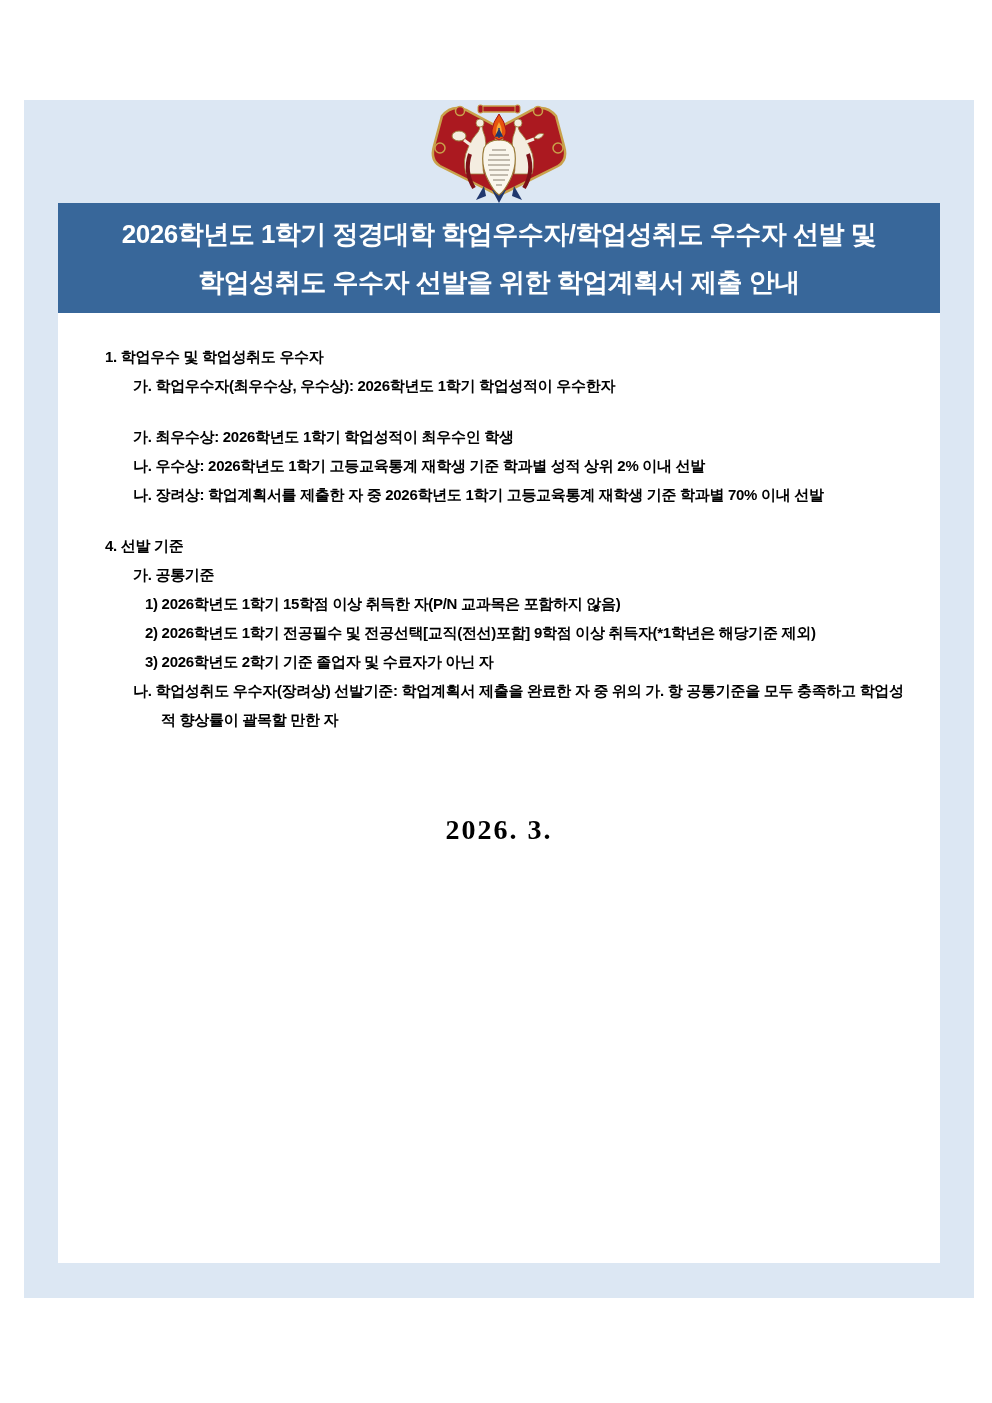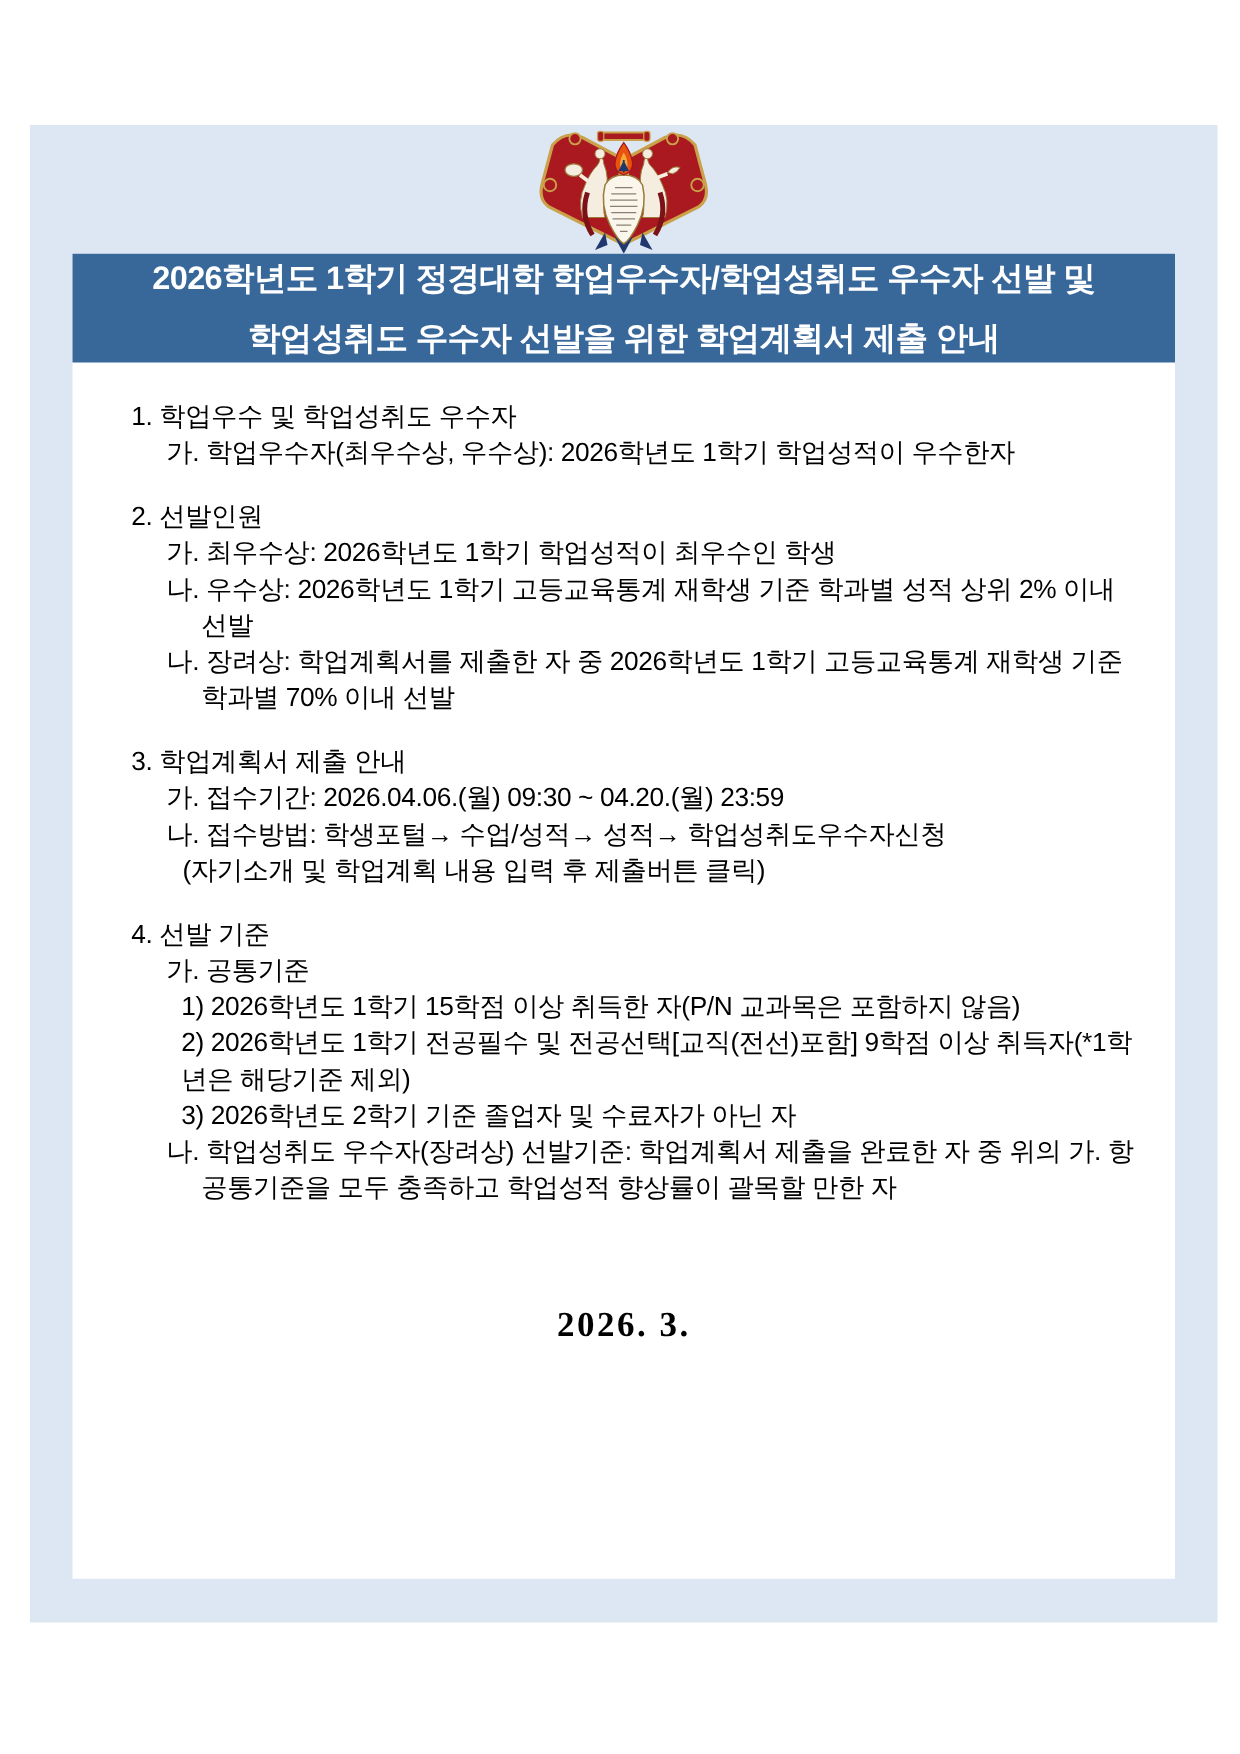--- a/index.html
+++ b/index.html
@@ -19,37 +19,37 @@
     position:absolute; left:50%; top:2px;
     transform:translateX(-50%);
     width:146px; height:101px;
   }
   .card {
     position:absolute; left:34px; top:103px;
     width:882px; height:1060px;
     background:#ffffff;
   }
   .banner {
-    height:87px;
+    height:110px;
     background:#38679a;
     color:#ffffff;
     font-weight:700;
     font-size:26px;
     letter-spacing:-0.5px;
     display:flex; flex-direction:column;
     justify-content:center; align-items:center;
     gap:13px;
     text-align:center;
     white-space:nowrap;
   }
   .content {
     padding:29px 28px 0 47px;
     color:#000000;
-    font-size:21px;
-    font-weight:400;
+    font-size:15px;
+    font-weight:700;
     letter-spacing:-0.3px;
     line-height:29px;
   }
   .section { margin-top:22px; }
   .section:first-child { margin-top:0; }
   .heading { }
   .item {
     margin-left:28px;
     padding-left:28px;
     text-indent:-28px;
@@ -140,30 +140,23 @@
       <div>2026학년도 1학기 정경대학 학업우수자/학업성취도 우수자 선발 및</div>
       <div>학업성취도 우수자 선발을 위한 학업계획서 제출 안내</div>
     </div>
 
     <div class="content" id="sections">
         <div class="section">
           <div class="heading">1. 학업우수 및 학업성취도 우수자</div>
           <div class="item">가. 학업우수자(최우수상, 우수상): 2026학년도 1학기 학업성적이 우수한자</div>
         </div>
         <div class="section">
-          <div class="heading">2. 선발인원</div>
           <div class="item">가. 최우수상: 2026학년도 1학기 학업성적이 최우수인 학생</div>
           <div class="item">나. 우수상: 2026학년도 1학기 고등교육통계 재학생 기준 학과별 성적 상위 2% 이내 선발</div>
           <div class="item">나. 장려상: 학업계획서를 제출한 자 중 2026학년도 1학기 고등교육통계 재학생 기준 학과별 70% 이내 선발</div>
-        </div>
-        <div class="section">
-          <div class="heading">3. 학업계획서 제출 안내</div>
-          <div class="item">가. 접수기간: 2026.04.06.(월) 09:30 ~ 04.20.(월) 23:59</div>
-          <div class="item">나. 접수방법: 학생포털→ 수업/성적→ 성적→ 학업성취도우수자신청</div>
-          <div class="note">(자기소개 및 학업계획 내용 입력 후 제출버튼 클릭)</div>
         </div>
         <div class="section">
           <div class="heading">4. 선발 기준</div>
           <div class="item">가. 공통기준</div>
           <div class="subitem">1) 2026학년도 1학기 15학점 이상 취득한 자(P/N 교과목은 포함하지 않음)</div>
           <div class="subitem">2) 2026학년도 1학기 전공필수 및 전공선택[교직(전선)포함] 9학점 이상 취득자(*1학년은 해당기준 제외)</div>
           <div class="subitem">3) 2026학년도 2학기 기준 졸업자 및 수료자가 아닌 자</div>
           <div class="item">나. 학업성취도 우수자(장려상) 선발기준: 학업계획서 제출을 완료한 자 중 위의 가. 항 공통기준을 모두 충족하고 학업성적 향상률이 괄목할 만한 자</div>
         </div>
       </div>

